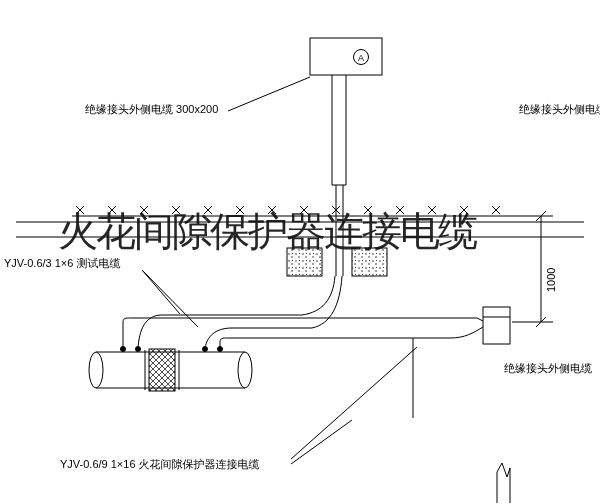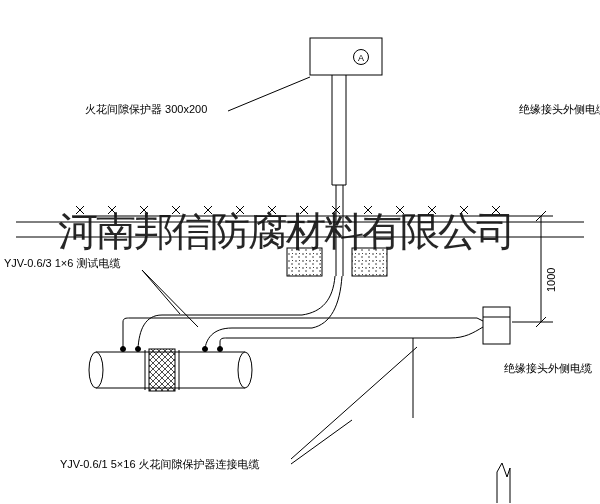--- a/index.html
+++ b/index.html
@@ -79,27 +79,27 @@
 
       <path d="M541,216 V322 M524,216 H553 M512,322 H553 M536,221 L546,211 M536,327 L546,317"></path>
 
       <path d="M142,270 L180,314 M142,270 L198,327"></path>
       <path d="M291,459 L417,347 M291,464 L352,420"></path>
 
       <path d="M497,503 V472 L502,463 L507,477 L510,468 V503"></path>
     </g>
   </svg>
 
-  <div class="label" style="left:85px; top:103px;">火花间隙保护器 300x200</div>
+  <div class="label" style="left:85px; top:103px;">绝缘接头外侧电缆 300x200</div>
 
   <div class="label" style="left:519px; top:103px;">绝缘接头外侧电缆</div>
 
   <div class="label" style="left:4px; top:257px;">YJV-0.6/3  1×6   测试电缆</div>
 
   <div class="label" style="left:504px; top:362px;">绝缘接头外侧电缆</div>
 
-  <div class="label" style="left:60px; top:458px;">YJV-0.6/1  5×16   火花间隙保护器连接电缆</div>
+  <div class="label" style="left:60px; top:458px;">YJV-0.6/9  1×16   火花间隙保护器连接电缆</div>
 
   <div class="dim-label">1000</div>
 
-  <div class="watermark">河南邦信防腐材料有限公司</div>
+  <div class="watermark">火花间隙保护器连接电缆</div>
 
 </div>
 
 </body></html>

